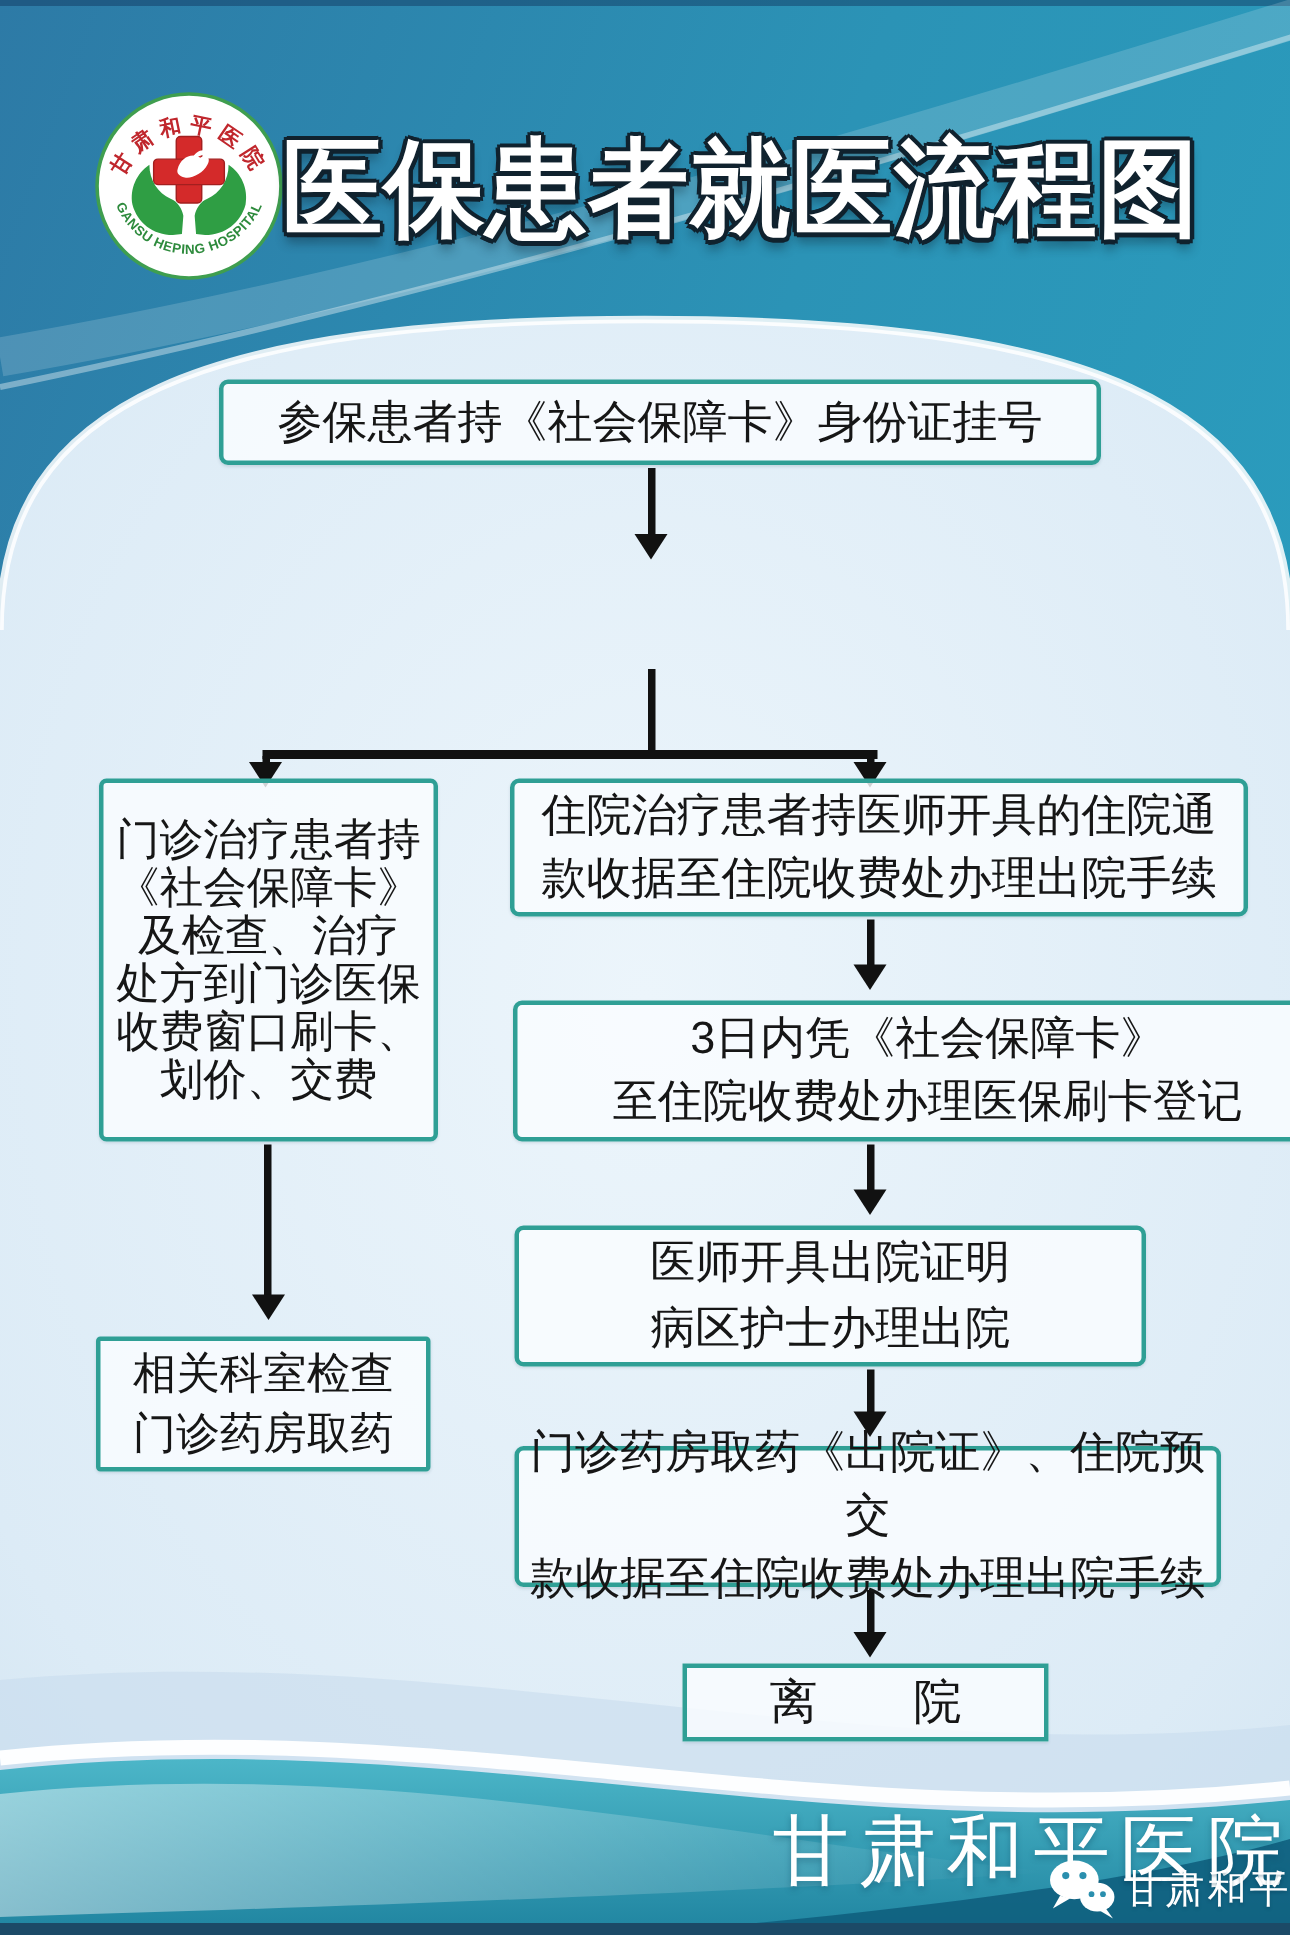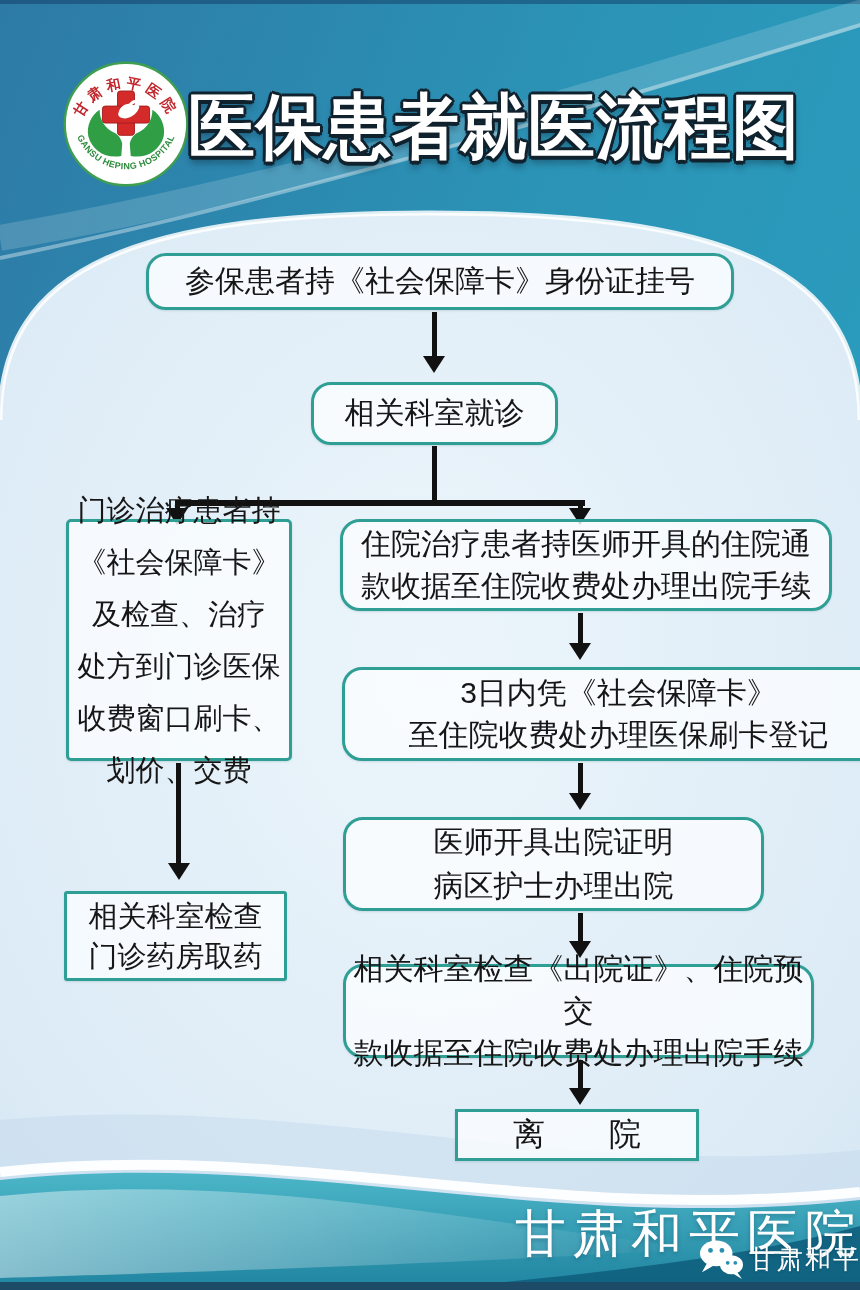--- a/index.html
+++ b/index.html
@@ -17,29 +17,29 @@
     margin:0; font-size:67px; line-height:78px; font-weight:bold; white-space:nowrap;
     color:#ffffff; letter-spacing:1px; transform:scaleY(1.06);
     text-shadow:
       -3px 0 0 #10222e, 3px 0 0 #10222e, 0 -3px 0 #10222e, 0 3px 0 #10222e,
       -2px -2px 0 #10222e, 2px -2px 0 #10222e, -2px 2px 0 #10222e, 2px 2px 0 #10222e,
       0 6px 7px rgba(10,30,45,.45);
   }
   
   .node {
     position:absolute; z-index:2; box-sizing:border-box;
-    border:3px solid #2f9f95; border-radius:20px;
+    border:3px solid #2f9f95; border-radius:6px;
     background:rgba(250,253,255,.82);
     display:flex; align-items:center; justify-content:center;
     text-align:center; white-space:pre-line; color:#161616;
     box-shadow:0 1px 2px rgba(40,80,100,.15);
   }
   #b-register   { left:146px; top:253px; width:588px; height:57px; font-size:30px; }
   #b-department { left:311px; top:382px; width:247px; height:63px; font-size:30px; }
-  #b-outpatient { left:66px;  top:519px; width:226px; height:242px; font-size:29px; line-height:52px; border-radius:5px;font-family:Liberation Serif, serif; }
+  #b-outpatient { left:66px;  top:519px; width:226px; height:242px; font-size:29px; line-height:32px; border-radius:5px;font-family:Liberation Serif, serif; }
   #b-outfollow  { left:64px;  top:891px; width:223px; height:90px;  font-size:29px; line-height:40px; border-radius:3px; }
   #b-admission  { left:340px; top:519px; width:492px; height:92px;  font-size:30px; line-height:42px; }
   #b-cardreg    { left:342px; top:667px; width:553px; height:94px;  font-size:30px; line-height:42px; }
   #b-dcert      { left:343px; top:817px; width:421px; height:94px;  font-size:30px; line-height:44px; }
   #b-dproc      { left:343px; top:964px; width:471px; height:94px;  font-size:30px; line-height:42px; }
   #b-leave      { left:455px; top:1109px; width:244px; height:52px; font-size:32px; border-radius:0; }
   
   .stem { position:absolute; z-index:1; width:5px; background:#111; }
   .hbar { position:absolute; z-index:1; height:6px; background:#111; }
   .head {
@@ -123,36 +123,35 @@
       <g fill="#2f9e44">
         <path d="M -5,34 C -22,37 -36,28 -40,13 C -42,2 -37,-9 -28,-15 C -28,-4 -22,5 -13,9 C -8,11 -5,16 -4,21 Z"></path>
         <path d="M 5,34 C 22,37 36,28 40,13 C 42,2 37,-9 28,-15 C 28,-4 22,5 13,9 C 8,11 5,16 4,21 Z"></path>
       </g>
     </svg>
   </div>
 
   <h1 class="title">医保患者就医流程图</h1>
 
   <div class="node" id="b-register">参保患者持《社会保障卡》身份证挂号</div>
-  <div class="node" id="b-department">相关科室就诊</div>
   <div class="node" id="b-outpatient">门诊治疗患者持
 《社会保障卡》
 及检查、治疗
 处方到门诊医保
 收费窗口刷卡、
 划价、交费</div>
   <div class="node" id="b-outfollow">相关科室检查
 门诊药房取药</div>
   <div class="node" id="b-admission">住院治疗患者持医师开具的住院通
 款收据至住院收费处办理出院手续</div>
   <div class="node" id="b-cardreg">3日内凭《社会保障卡》
 至住院收费处办理医保刷卡登记</div>
   <div class="node" id="b-dcert">医师开具出院证明
 病区护士办理出院</div>
-  <div class="node" id="b-dproc">相关科室检查《出院证》、住院预交
+  <div class="node" id="b-dproc">门诊药房取药《出院证》、住院预交
 款收据至住院收费处办理出院手续</div>
   <div class="node" id="b-leave">离　　院</div>
 
   <div class="stem" style="left:431.5px; top:312px; height:46px;"></div>
   <div class="head" style="left:423px;   top:356px;"></div>
 
   <div class="stem" style="left:431.5px; top:446px; height:56px;"></div>
   <div class="hbar" style="left:175px;   top:500px; width:410px;"></div>
 
   <div class="stem" style="left:174.5px; top:504px; height:8px;"></div>

